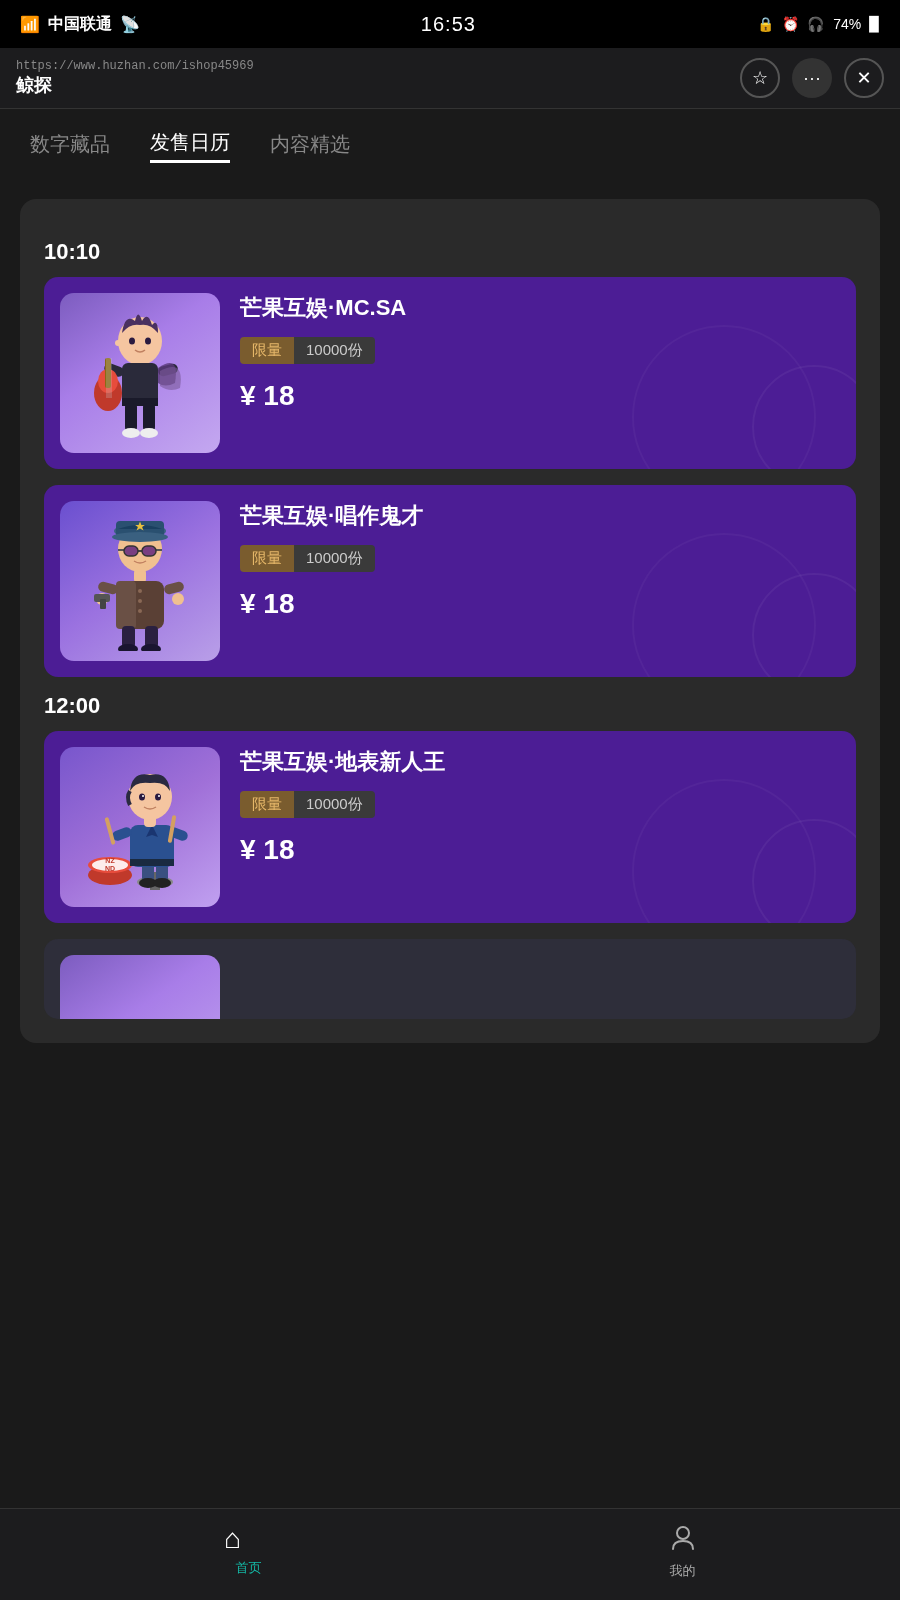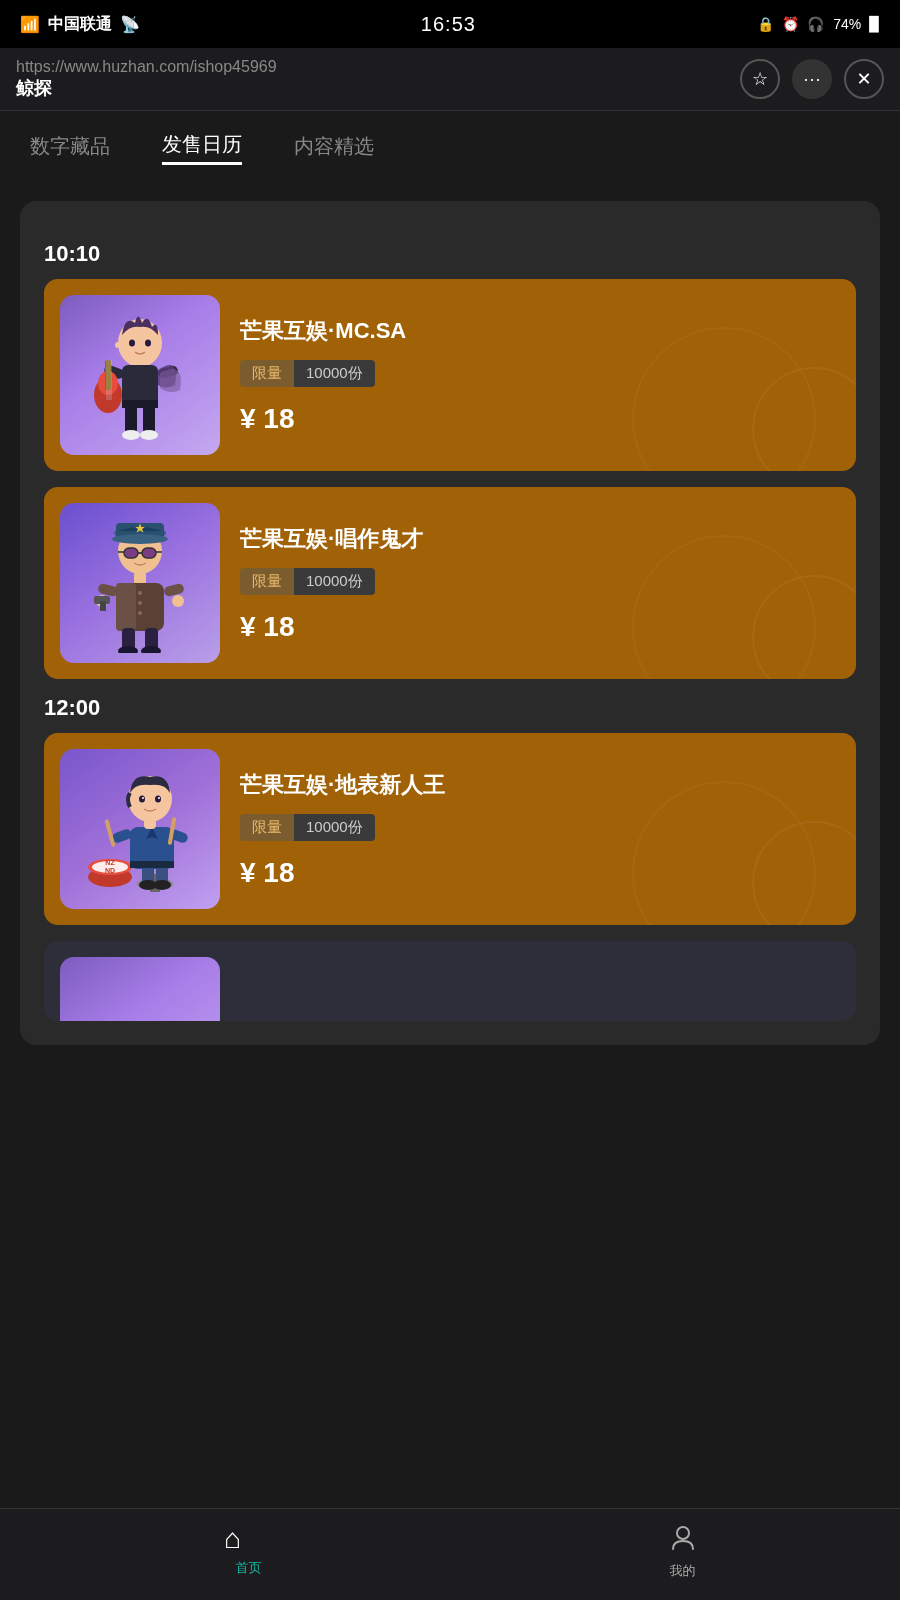--- a/index.html
+++ b/index.html
@@ -49,22 +49,23 @@
       display: flex;
       align-items: center;
       justify-content: space-between;
       border-bottom: 1px solid #333;
     }
     .browser-url-area {
       display: flex;
       flex-direction: column;
     }
     .browser-url {
-      font-size: 16px;
+      font-size: 12px;
       color: #888;
+      font-family: Liberation Mono, monospace;
     }
     .browser-title {
       font-size: 18px;
       font-weight: 700;
       color: #fff;
     }
     .browser-actions {
       display: flex;
       gap: 12px;
       align-items: center;
@@ -85,21 +86,21 @@
     .browser-btn.dots {
       border: none;
       background: #333;
     }
 
     
     .nav-tabs {
       background: #1a1a1a;
       display: flex;
       padding: 20px 30px;
-      gap: 52px;
+      gap: 40px;
       align-items: center;
     }
     .nav-tab {
       font-size: 20px;
       color: #888;
       cursor: pointer;
       padding-bottom: 4px;
     }
     .nav-tab.active {
       color: #ffffff;
@@ -128,24 +129,24 @@
     }
     .time-slot {
       font-size: 22px;
       font-weight: 600;
       color: #fff;
       margin: 16px 0 12px 0;
     }
 
     
     .product-card {
-      background: #a16207;
+      background: #4c1d95;
       border-radius: 14px;
       display: flex;
-      align-items: center;
+      align-items: flex-start;
       padding: 16px;
       margin-bottom: 16px;
       cursor: pointer;
       position: relative;
       overflow: hidden;
     }
     .product-card::after {
       content: '';
       position: absolute;
       right: -20px;

